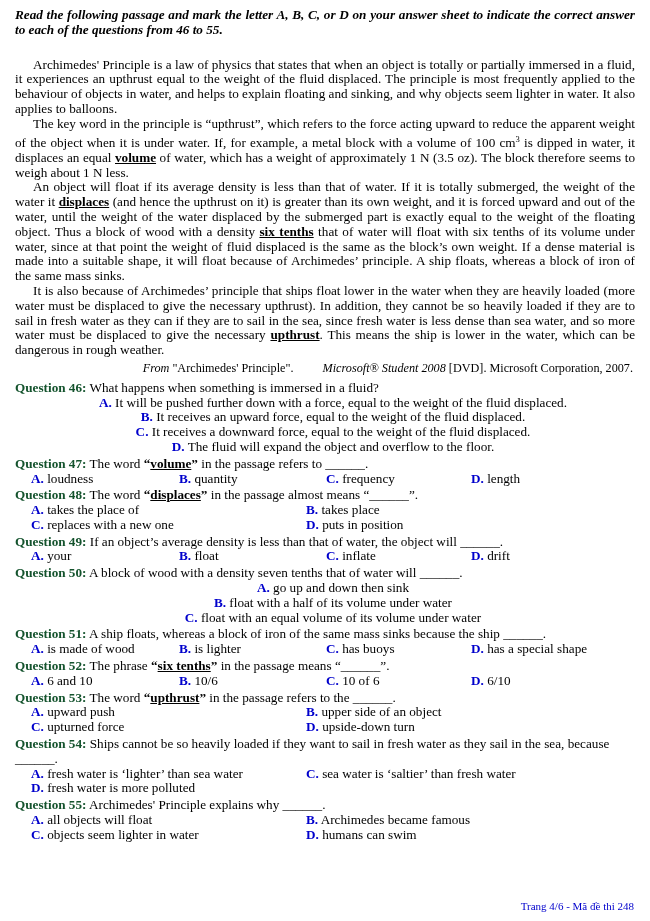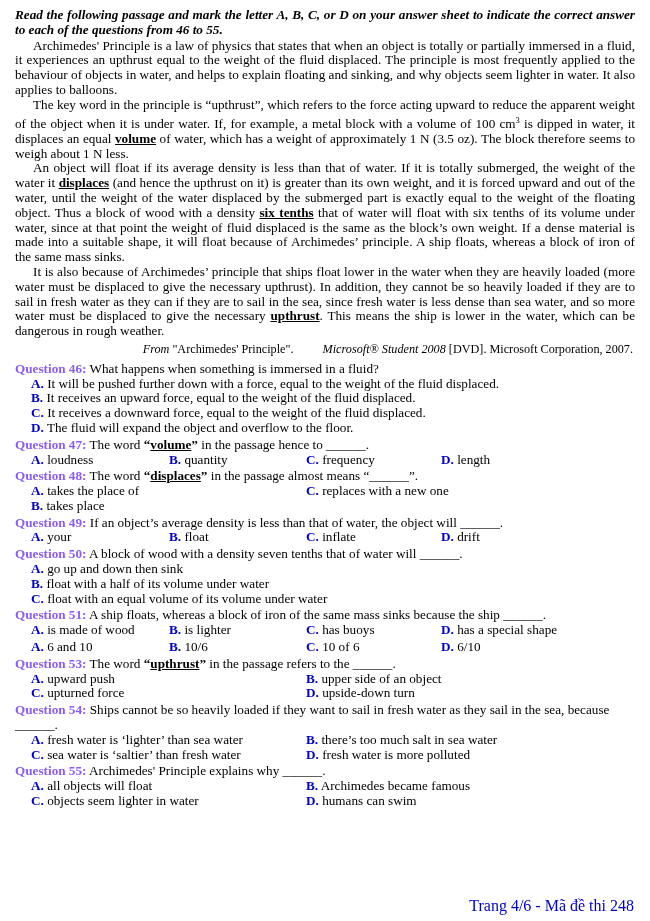--- a/index.html
+++ b/index.html
@@ -3,31 +3,31 @@
 <meta charset="utf-8">
 <style>
   * { margin:0; padding:0; box-sizing:border-box; }
   html,body { background:#ffffff; }
   body {
     width:650px; height:921px; overflow:hidden; position:relative;
     font-family:"Liberation Serif","DejaVu Serif",serif;
     font-size:13.2px; line-height:14.8px; color:#000;
     padding:8px 15px 6px 15px;
   }
-  .instruction { font-weight:bold; font-style:italic; text-align:justify; margin-bottom:1px; }
+  .instruction { font-weight:bold; font-style:italic; text-align:justify; margin-bottom:20px; }
   .passage p { text-align:justify; text-indent:18px; }
   .source { text-align:right; font-size:12.2px; margin:3px 2px 5px 0; }
   .question { margin-bottom:2px; }
-  .qlabel { color:#8b5cf6; font-weight:bold; }
+  .qlabel { color:#14532d; font-weight:bold; }
   .letter { color:#0000cc; font-weight:bold; }
   .opts { padding-left:16px; }
-  .opts.stack .opt { display:block; }
-  .opts.row4 { display:grid; grid-template-columns:138px 137px 135px auto; }
+  .opts.stack .opt { display:block;text-align:center; }
+  .opts.row4 { display:grid; grid-template-columns:138px 137px 135px auto;gap:10px; }
   .opts.grid2 { display:grid; grid-template-columns:275px auto; }
-  .footer { position:absolute; right:16px; bottom:7px; color:#0000cc; font-size:16px; }
+  .footer { position:absolute; right:16px; bottom:7px; color:#0000cc; font-size:11px; }
 </style>
 </head>
 <body>
 
 <div class="instruction">Read the following passage and mark the letter A, B, C, or D on your answer sheet to indicate the correct answer to each of the questions from 46 to 55.</div>
 
 <div class="passage">
   <p><span>Archimedes' Principle is a law of physics that states that when an object is totally or partially immersed in a fluid, it experiences an upthrust equal to the weight of the fluid displaced. The principle is most frequently applied to the behaviour of objects in water, and helps to explain floating and sinking, and why objects seem lighter in water. It also applies to balloons.</span></p>
   <p><span>The key word in the principle is “upthrust”, which refers to the force acting upward to reduce the apparent weight of the object when it is under water. If, for example, a metal block with a volume of 100 cm</span><span style="vertical-align: super; font-size: 0.65em;">3</span><span> is dipped in water, it displaces an equal </span><span style="font-weight: bold; text-decoration: underline;">volume</span><span> of water, which has a weight of approximately 1 N (3.5 oz). The block therefore seems to weigh about 1 N less.</span></p>
   <p><span>An object will float if its average density is less than that of water. If it is totally submerged, the weight of the water it </span><span style="font-weight: bold; text-decoration: underline;">displaces</span><span> (and hence the upthrust on it) is greater than its own weight, and it is forced upward and out of the water, until the weight of the water displaced by the submerged part is exactly equal to the weight of the floating object. Thus a block of wood with a density </span><span style="font-weight: bold; text-decoration: underline;">six tenths</span><span> that of water will float with six tenths of its volume under water, since at that point the weight of fluid displaced is the same as the block’s own weight. If a dense material is made into a suitable shape, it will float because of Archimedes’ principle. A ship floats, whereas a block of iron of the same mass sinks.</span></p>
@@ -39,35 +39,36 @@
   <div class="qline"><span class="qlabel">Question 46:</span> <span><span>What happens when something is immersed in a fluid?</span></span></div>
   <div class="opts stack">
     <div class="opt"><span class="letter">A.</span> <span>It will be pushed further down with a force, equal to the weight of the fluid displaced.</span></div>
     <div class="opt"><span class="letter">B.</span> <span>It receives an upward force, equal to the weight of the fluid displaced.</span></div>
     <div class="opt"><span class="letter">C.</span> <span>It receives a downward force, equal to the weight of the fluid displaced.</span></div>
     <div class="opt"><span class="letter">D.</span> <span>The fluid will expand the object and overflow to the floor.</span></div>
   </div>
 </div>
 
 <div class="question">
-  <div class="qline"><span class="qlabel">Question 47:</span> <span><span>The word </span><span style="font-weight: bold;">“</span><span style="font-weight: bold; text-decoration: underline;">volume</span><span style="font-weight: bold;">”</span><span> in the passage hence to ______.</span></span></div>
+  <div class="qline"><span class="qlabel">Question 47:</span> <span><span>The word </span><span style="font-weight: bold;">“</span><span style="font-weight: bold; text-decoration: underline;">volume</span><span style="font-weight: bold;">”</span><span> in the passage refers to ______.</span></span></div>
   <div class="opts row4">
     <div class="opt"><span class="letter">A.</span> <span>loudness</span></div>
     <div class="opt"><span class="letter">B.</span> <span>quantity</span></div>
     <div class="opt"><span class="letter">C.</span> <span>frequency</span></div>
     <div class="opt"><span class="letter">D.</span> <span>length</span></div>
   </div>
 </div>
 
 <div class="question">
   <div class="qline"><span class="qlabel">Question 48:</span> <span><span>The word </span><span style="font-weight: bold;">“</span><span style="font-weight: bold; text-decoration: underline;">displaces</span><span style="font-weight: bold;">”</span><span> in the passage almost means “______”.</span></span></div>
   <div class="opts grid2">
     <div class="opt"><span class="letter">A.</span> <span>takes the place of</span></div>
+    <div class="opt"><span class="letter">B.</span> <span>takes place</span></div>
     <div class="opt"><span class="letter">C.</span> <span>replaces with a new one</span></div>
-    <div class="opt"><span class="letter">B.</span> <span>takes place</span></div>
+    <div class="opt"><span class="letter">D.</span> <span>puts in position</span></div>
   </div>
 </div>
 
 <div class="question">
   <div class="qline"><span class="qlabel">Question 49:</span> <span><span>If an object’s average density is less than that of water, the object will ______.</span></span></div>
   <div class="opts row4">
     <div class="opt"><span class="letter">A.</span> <span>your</span></div>
     <div class="opt"><span class="letter">B.</span> <span>float</span></div>
     <div class="opt"><span class="letter">C.</span> <span>inflate</span></div>
     <div class="opt"><span class="letter">D.</span> <span>drift</span></div>
@@ -87,20 +88,21 @@
   <div class="qline"><span class="qlabel">Question 51:</span> <span><span>A ship floats, whereas a block of iron of the same mass sinks because the ship ______.</span></span></div>
   <div class="opts row4">
     <div class="opt"><span class="letter">A.</span> <span>is made of wood</span></div>
     <div class="opt"><span class="letter">B.</span> <span>is lighter</span></div>
     <div class="opt"><span class="letter">C.</span> <span>has buoys</span></div>
     <div class="opt"><span class="letter">D.</span> <span>has a special shape</span></div>
   </div>
 </div>
 
 <div class="question">
+  <div class="qline"><span class="qlabel">Question 52:</span> <span><span>The phrase </span><span style="font-weight: bold;">“</span><span style="font-weight: bold; text-decoration: underline;">six tenths</span><span style="font-weight: bold;">”</span><span> in the passage means “______”.</span></span></div>
   <div class="opts row4">
     <div class="opt"><span class="letter">A.</span> <span>6 and 10</span></div>
     <div class="opt"><span class="letter">B.</span> <span>10/6</span></div>
     <div class="opt"><span class="letter">C.</span> <span>10 of 6</span></div>
     <div class="opt"><span class="letter">D.</span> <span>6/10</span></div>
   </div>
 </div>
 
 <div class="question">
   <div class="qline"><span class="qlabel">Question 53:</span> <span><span>The word </span><span style="font-weight: bold;">“</span><span style="font-weight: bold; text-decoration: underline;">upthrust</span><span style="font-weight: bold;">”</span><span> in the passage refers to the ______.</span></span></div>
@@ -109,21 +111,20 @@
     <div class="opt"><span class="letter">B.</span> <span>upper side of an object</span></div>
     <div class="opt"><span class="letter">C.</span> <span>upturned force</span></div>
     <div class="opt"><span class="letter">D.</span> <span>upside-down turn</span></div>
   </div>
 </div>
 
 <div class="question">
   <div class="qline"><span class="qlabel">Question 54:</span> <span><span>Ships cannot be so heavily loaded if they want to sail in fresh water as they sail in the sea, because ______.</span></span></div>
   <div class="opts grid2">
     <div class="opt"><span class="letter">A.</span> <span>fresh water is ‘lighter’ than sea water</span></div>
-    <div class="opt"><span class="letter">B.</span> <span>there’s too much salt in sea water</span></div>
     <div class="opt"><span class="letter">C.</span> <span>sea water is ‘saltier’ than fresh water</span></div>
     <div class="opt"><span class="letter">D.</span> <span>fresh water is more polluted</span></div>
   </div>
 </div>
 
 <div class="question">
   <div class="qline"><span class="qlabel">Question 55:</span> <span><span>Archimedes' Principle explains why ______.</span></span></div>
   <div class="opts grid2">
     <div class="opt"><span class="letter">A.</span> <span>all objects will float</span></div>
     <div class="opt"><span class="letter">B.</span> <span>Archimedes became famous</span></div>

